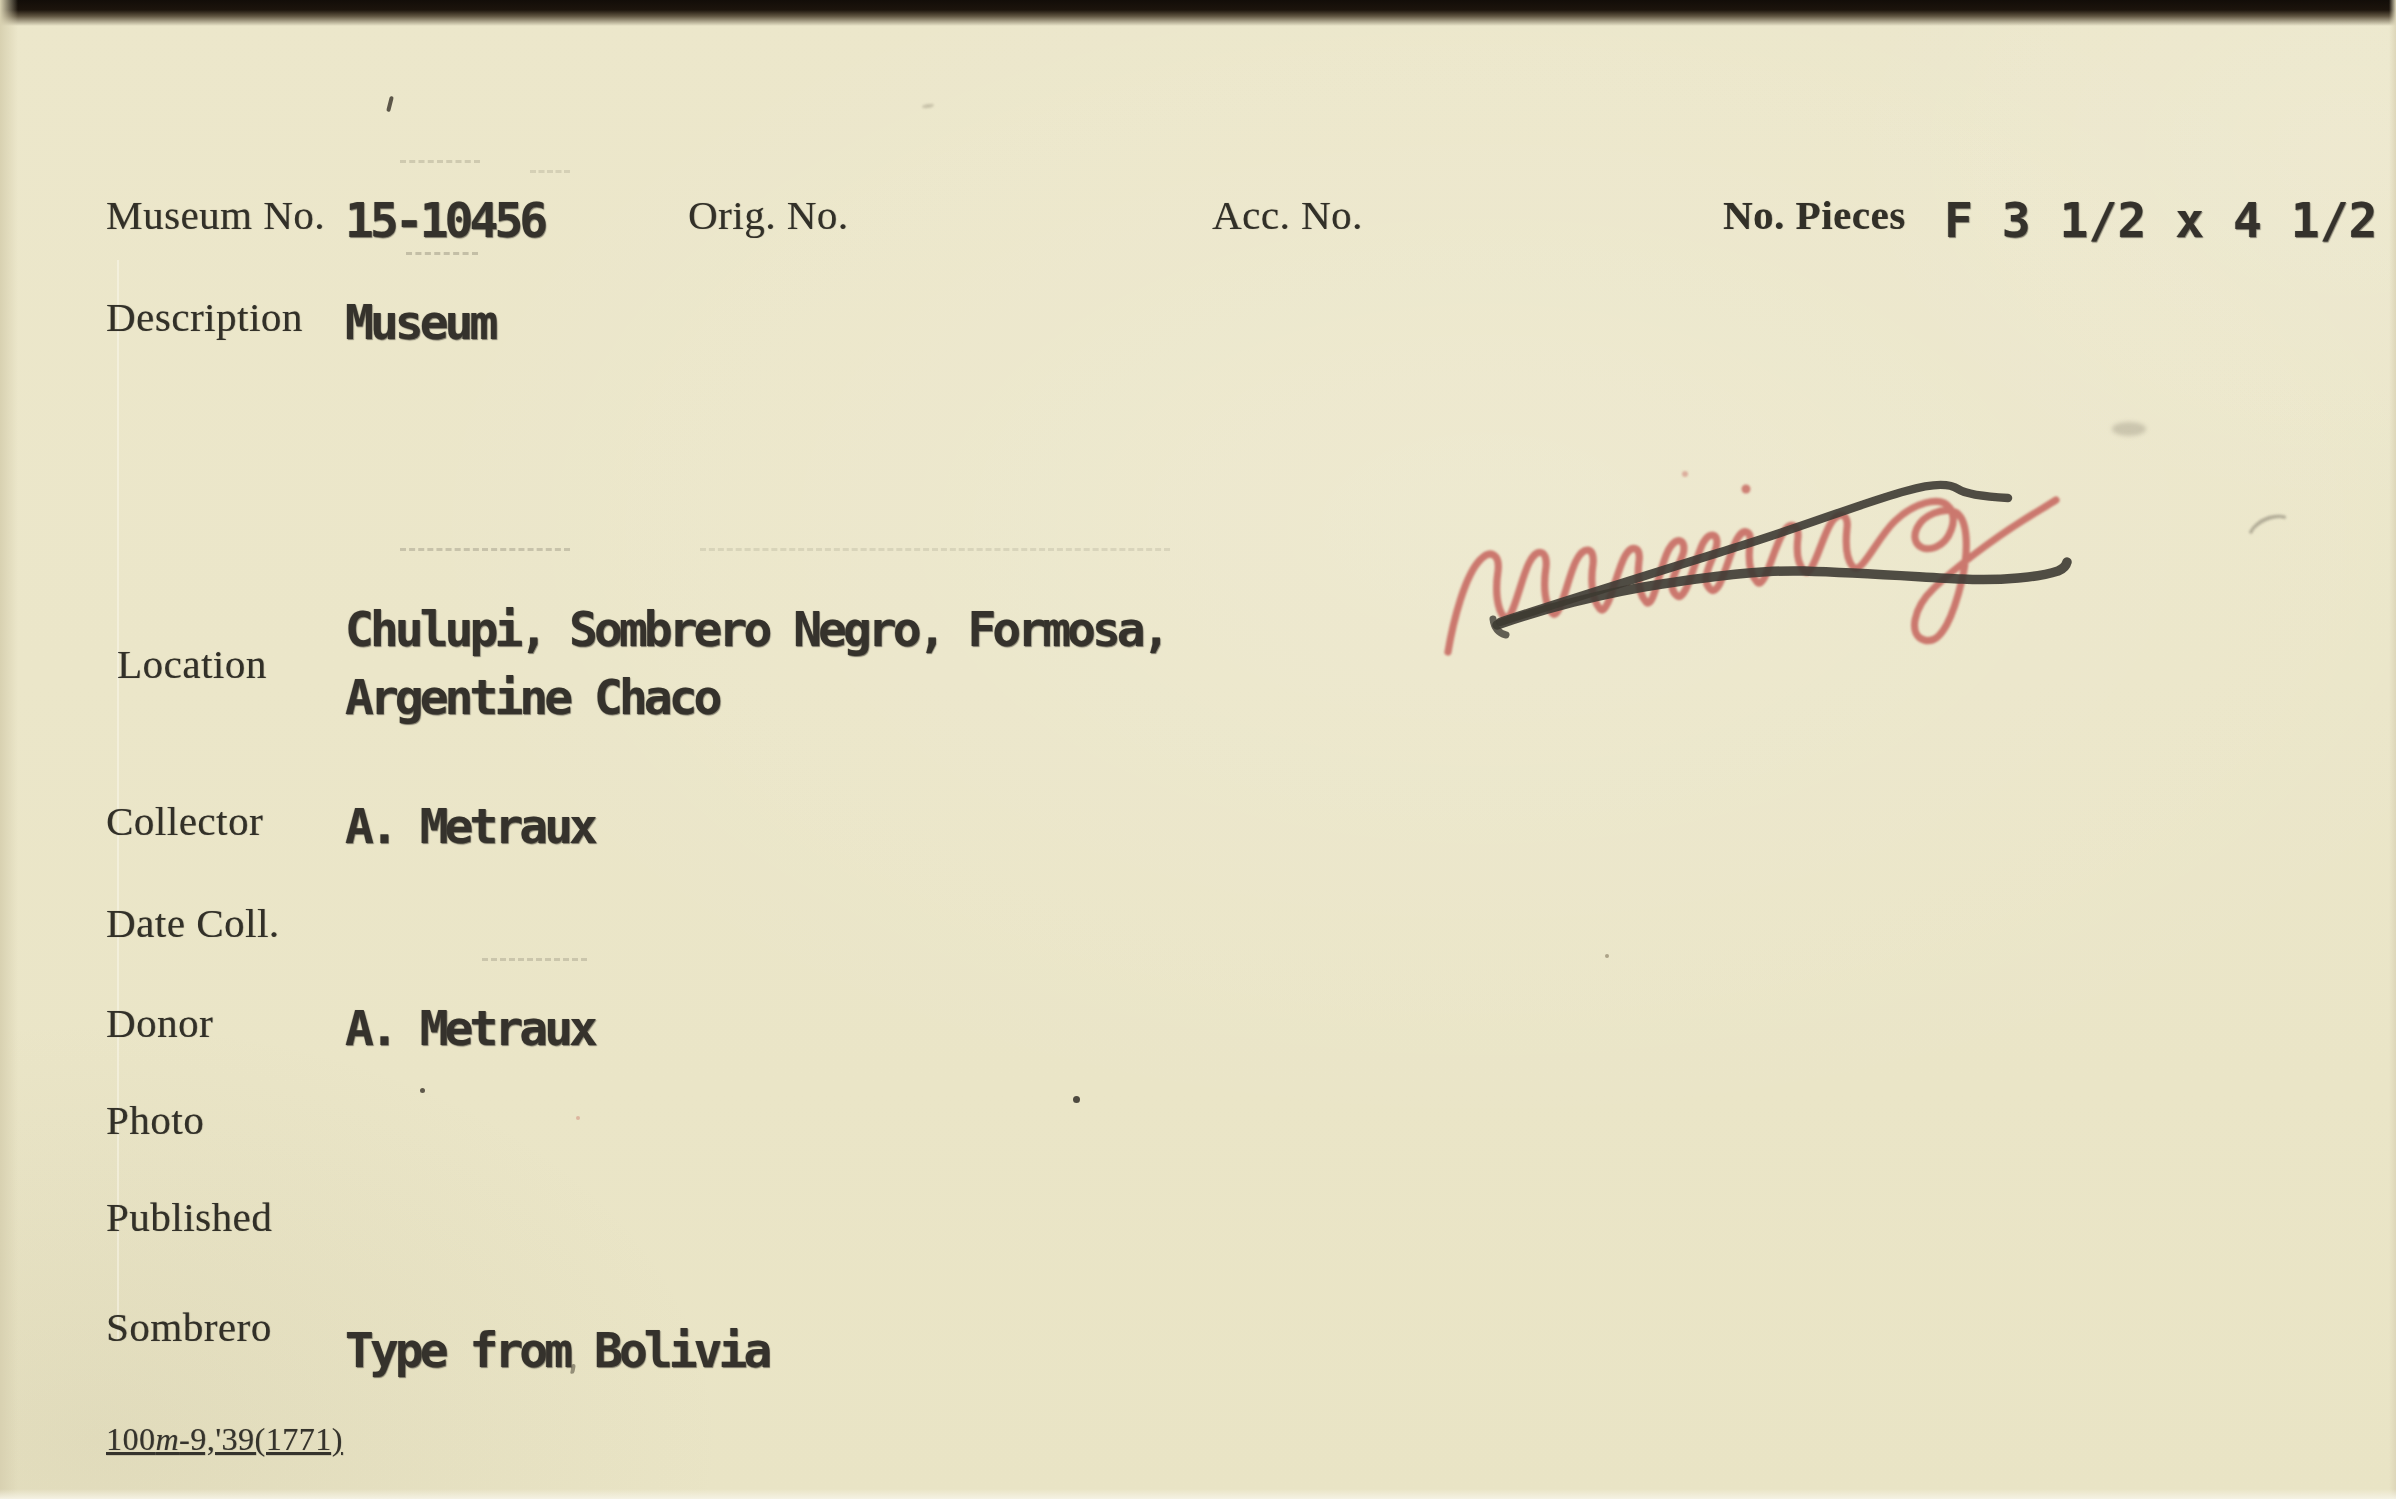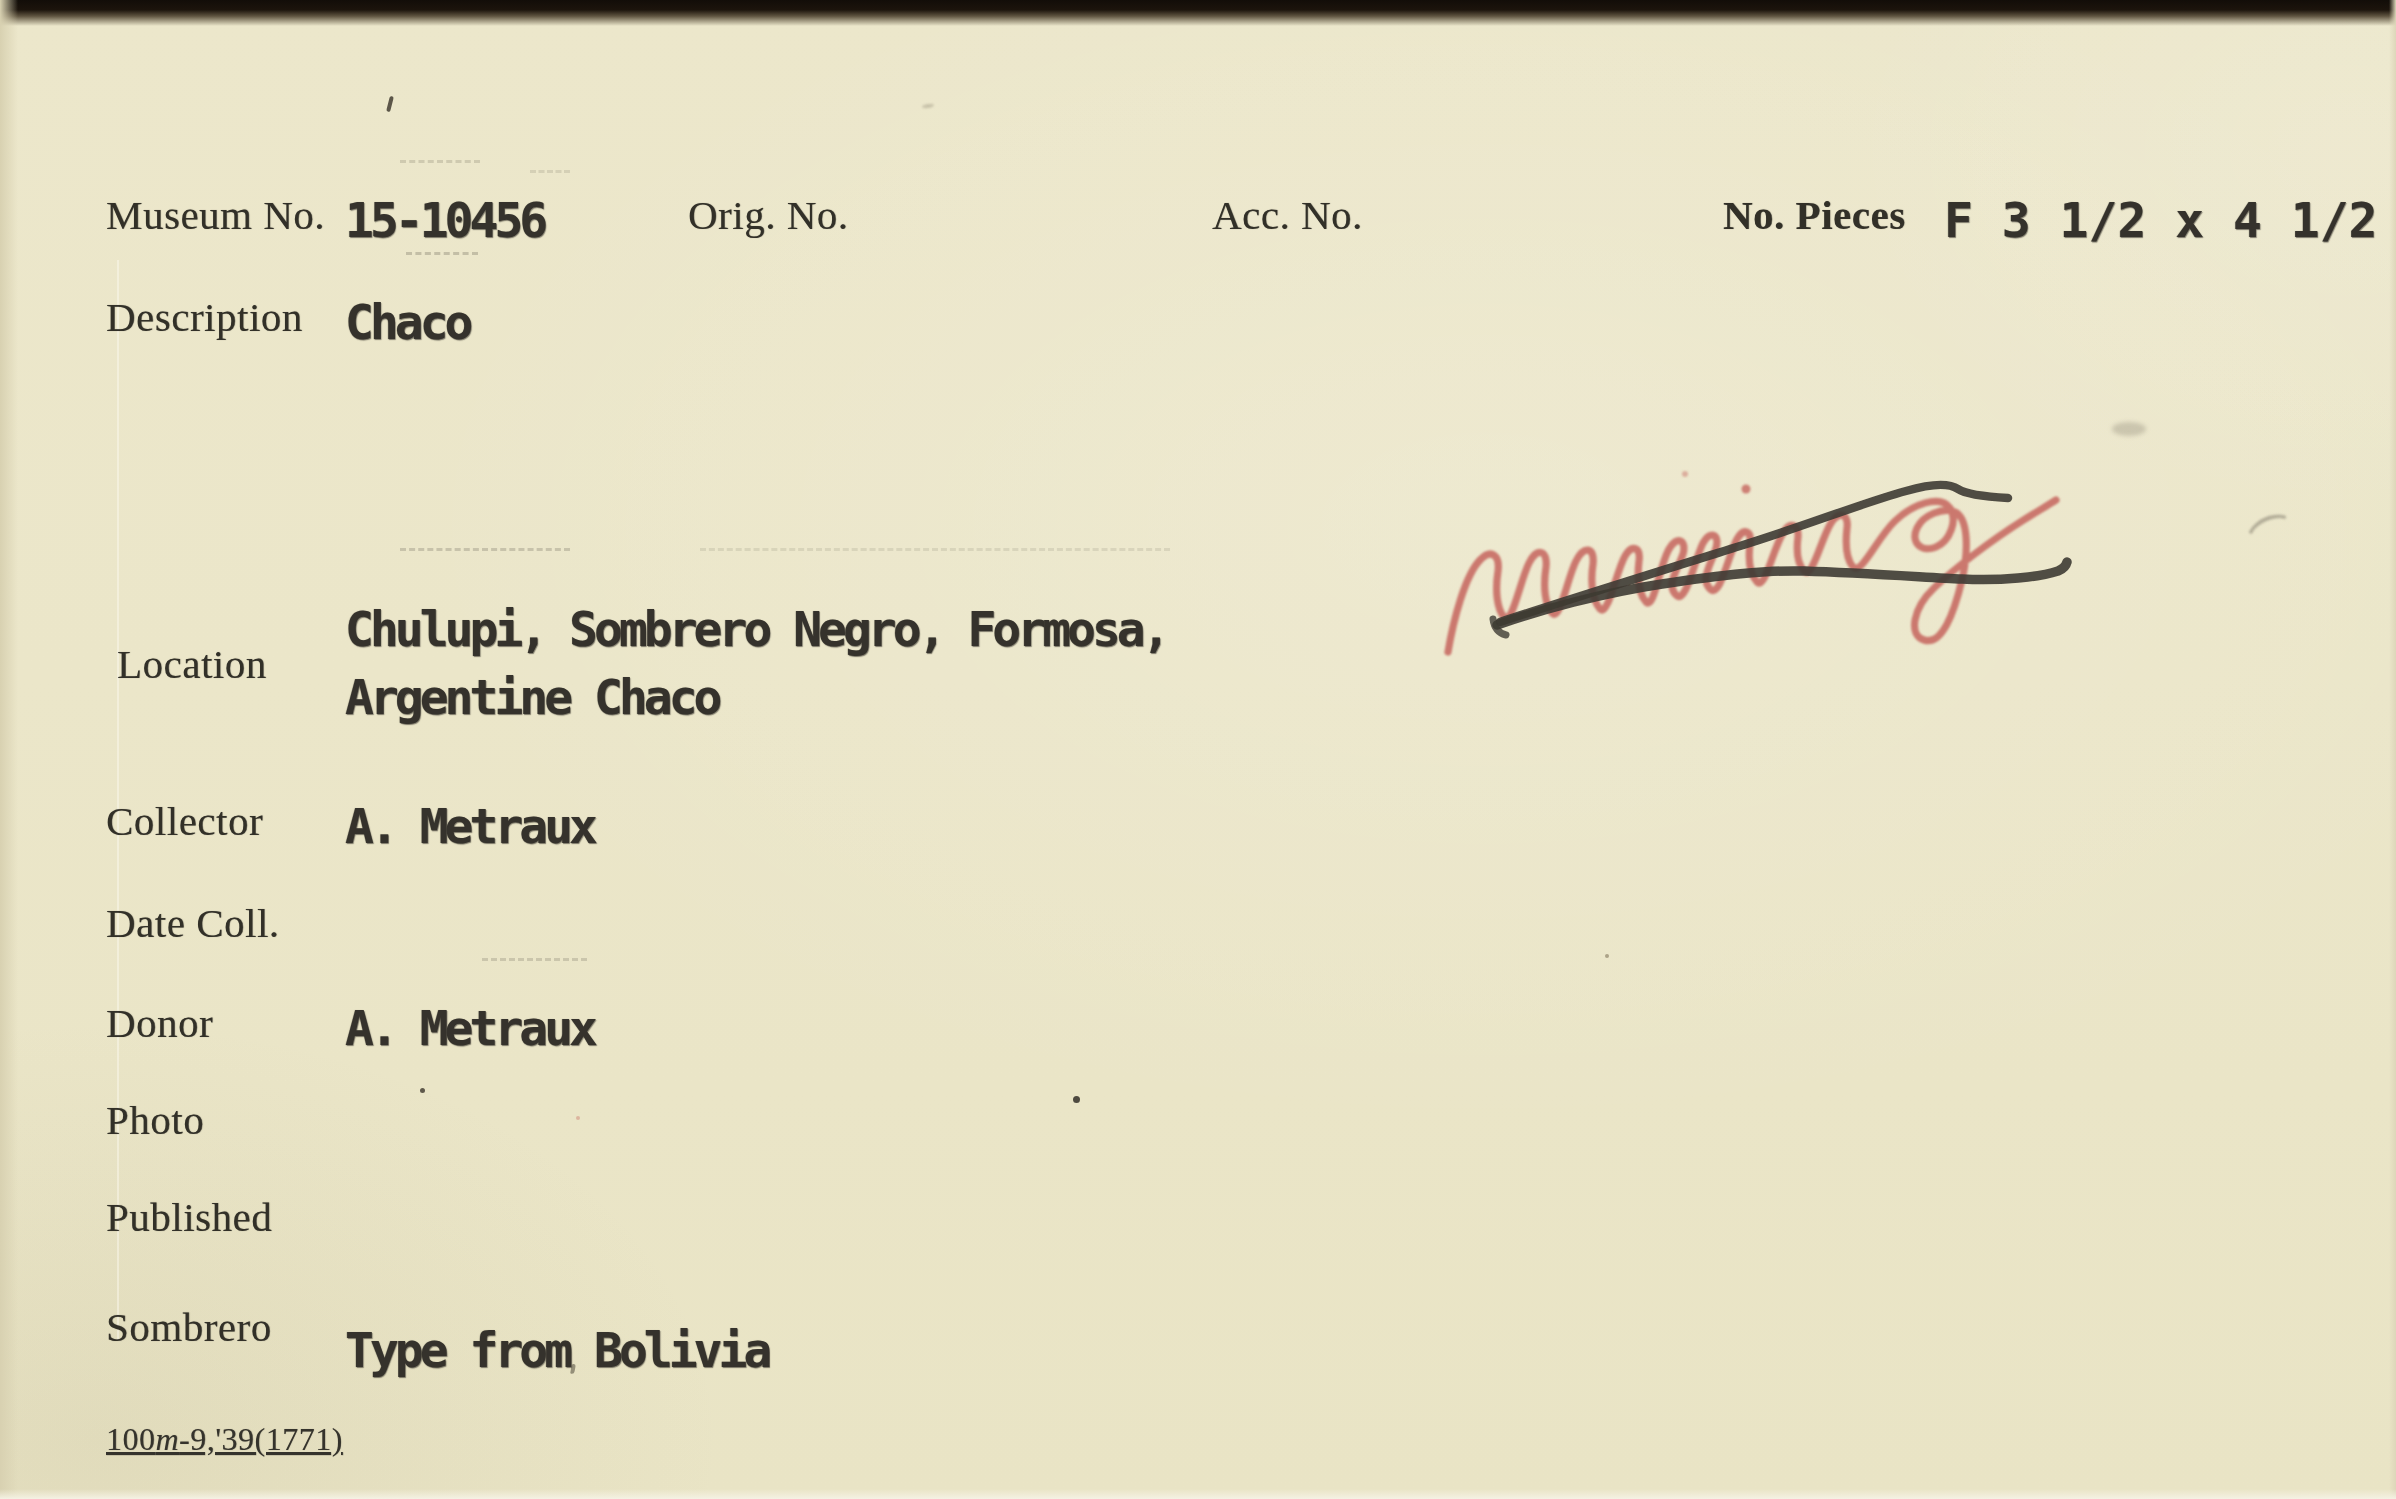--- a/index.html
+++ b/index.html
@@ -65,21 +65,21 @@
   <div class="crease" style="left:117px;top:260px;width:2px;height:1080px;"></div>
 
   <span class="label" style="left:106px;top:192px;">Museum No.</span>
   <span class="typed" style="left:345px;top:194px;">15-10456</span>
   <span class="label" style="left:688px;top:192px;">Orig. No.</span>
   <span class="label" style="left:1212px;top:192px;">Acc. No.</span>
   <span class="label" style="left:1723px;top:192px;font-weight:bold;">No. Pieces</span>
   <span class="typed wide" style="left:1944px;top:194px;">F 3 1/2 x 4 1/2</span>
 
   <span class="label" style="left:106px;top:294px;">Description</span>
-  <span class="typed" style="left:345px;top:296px;">Chaco</span>
+  <span class="typed" style="left:345px;top:296px;">Museum</span>
 
   <span class="label" style="left:117px;top:601px;margin-top:40px;">Location</span>
   <span class="typed" style="left:345px;top:671px;">Argentine Chaco</span>
   <span class="typed" style="left:345px;top:603px;">Chulupi, Sombrero Negro, Formosa,</span>
 
   <span class="label" style="left:106px;top:798px;">Collector</span>
   <span class="typed" style="left:345px;top:800px;">A. Metraux</span>
 
   <span class="label" style="left:106px;top:900px;">Date Coll.</span>
 

